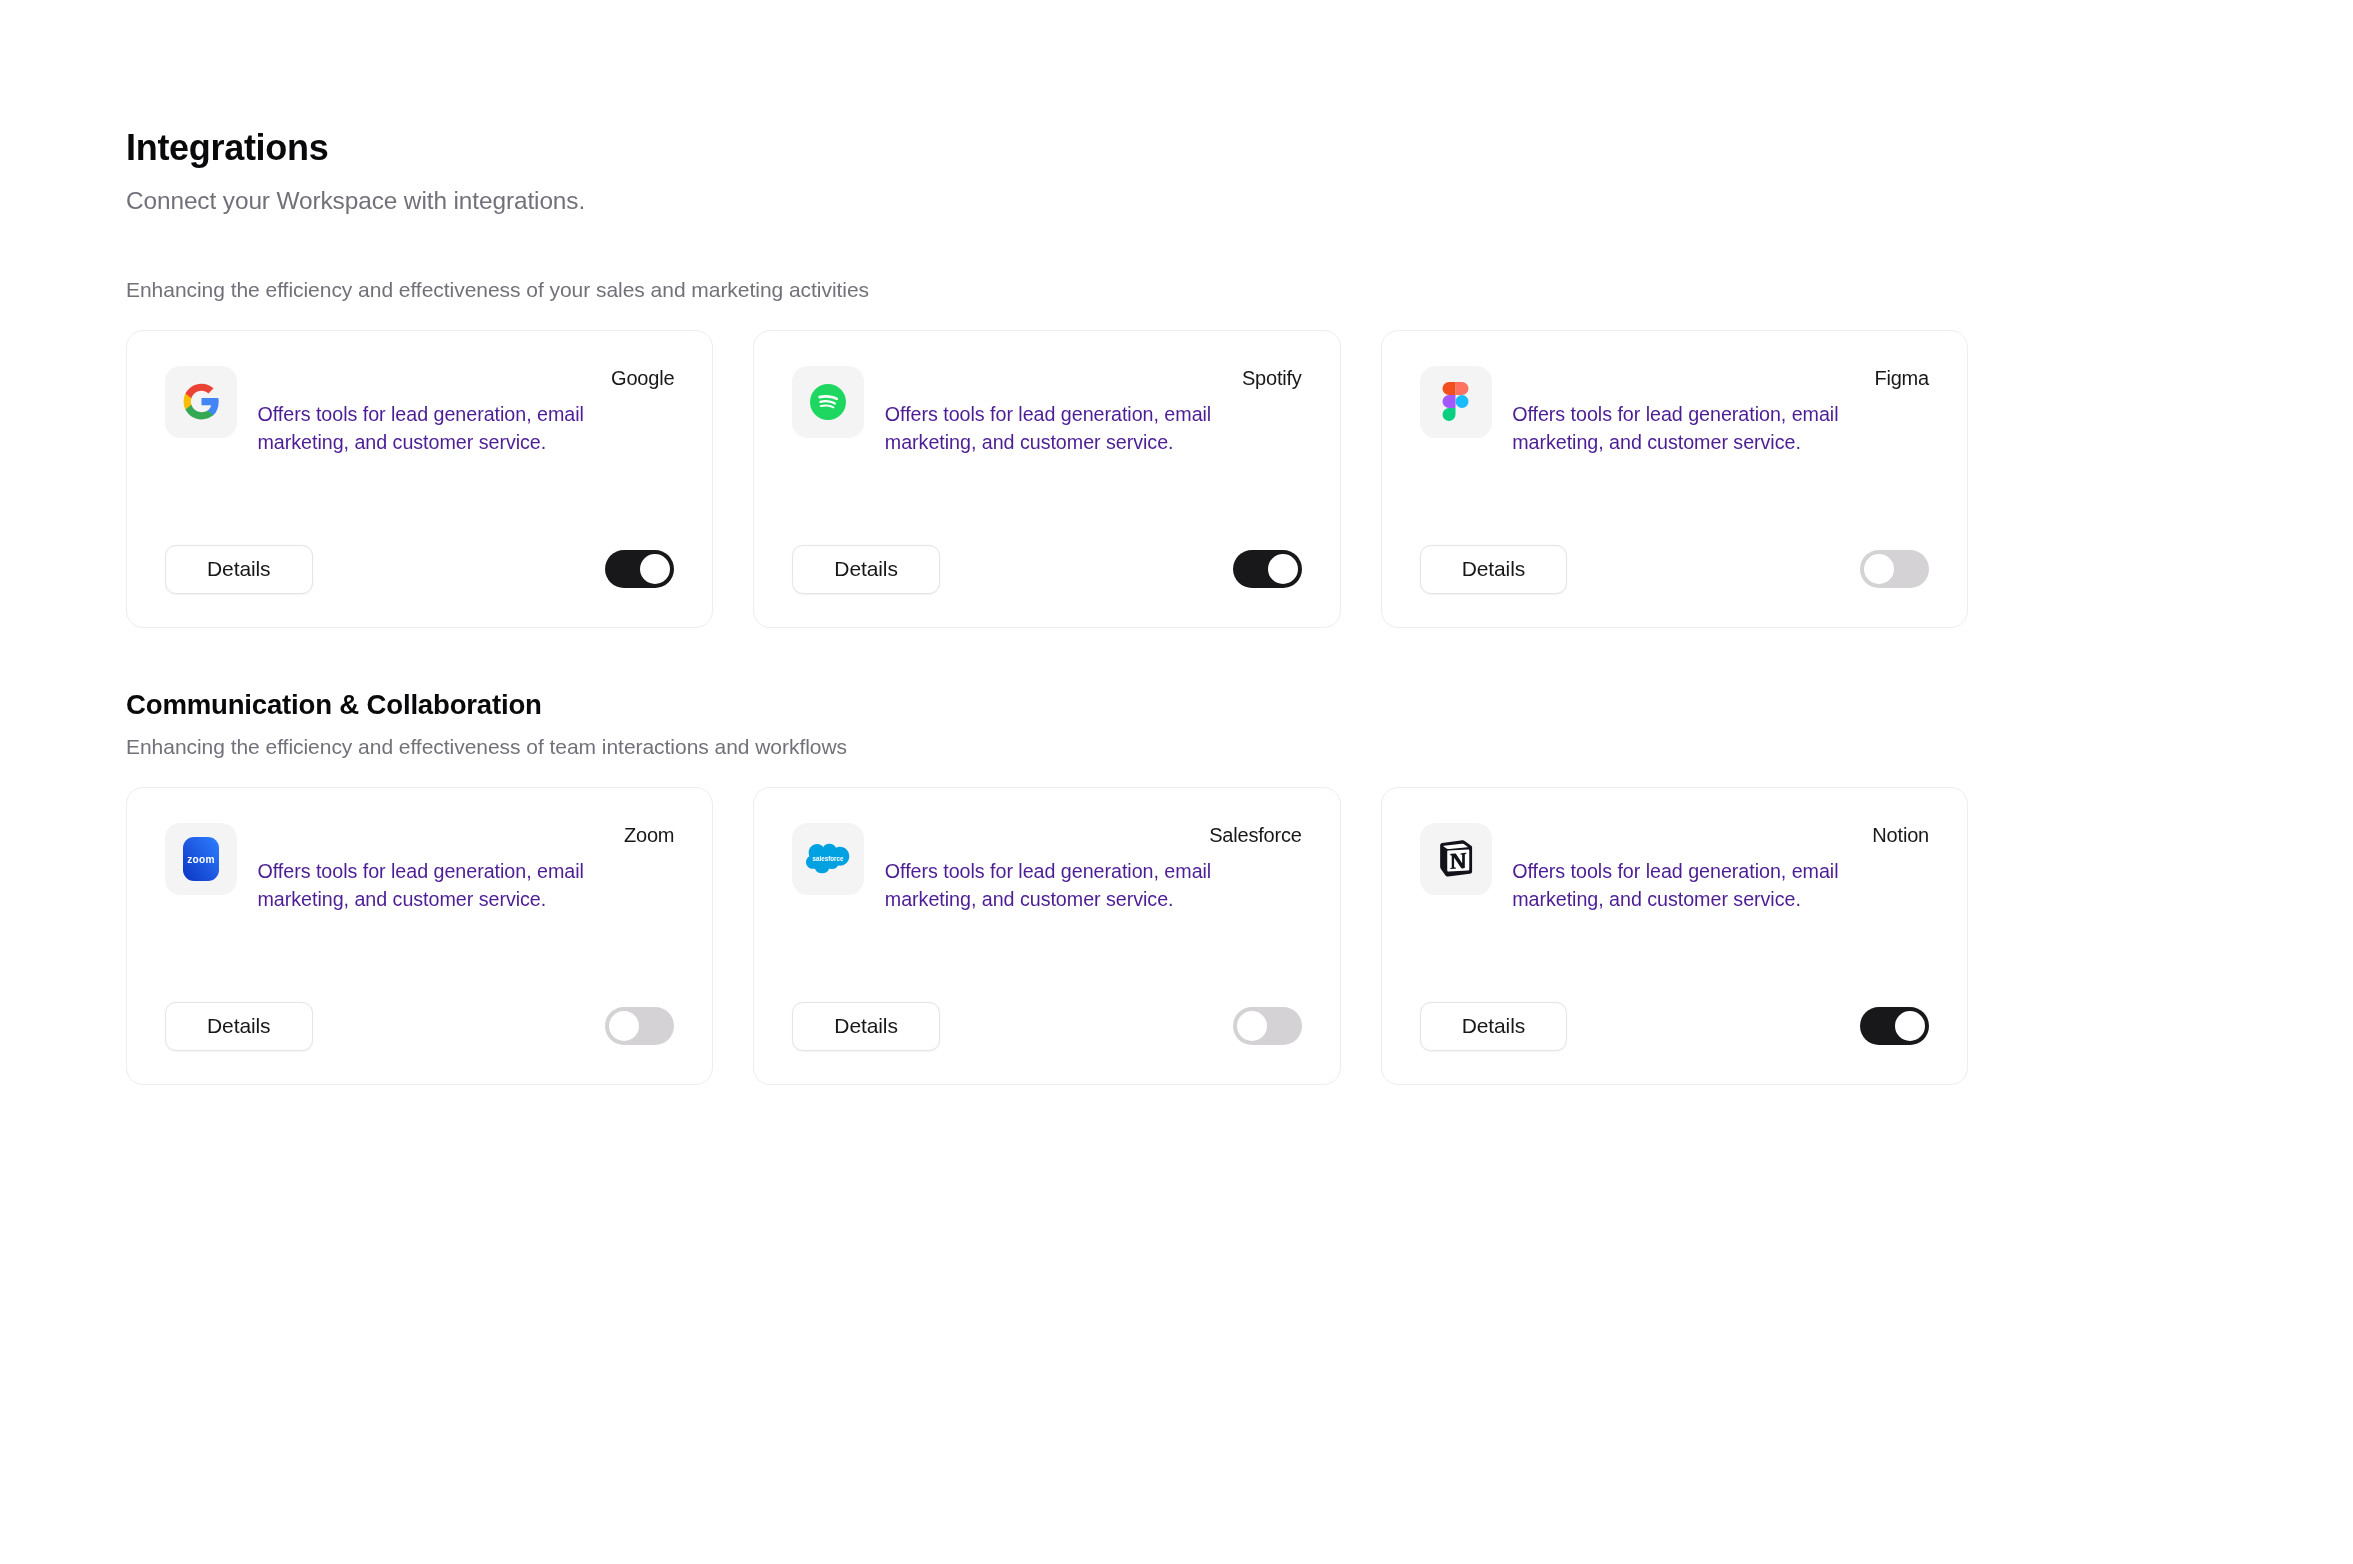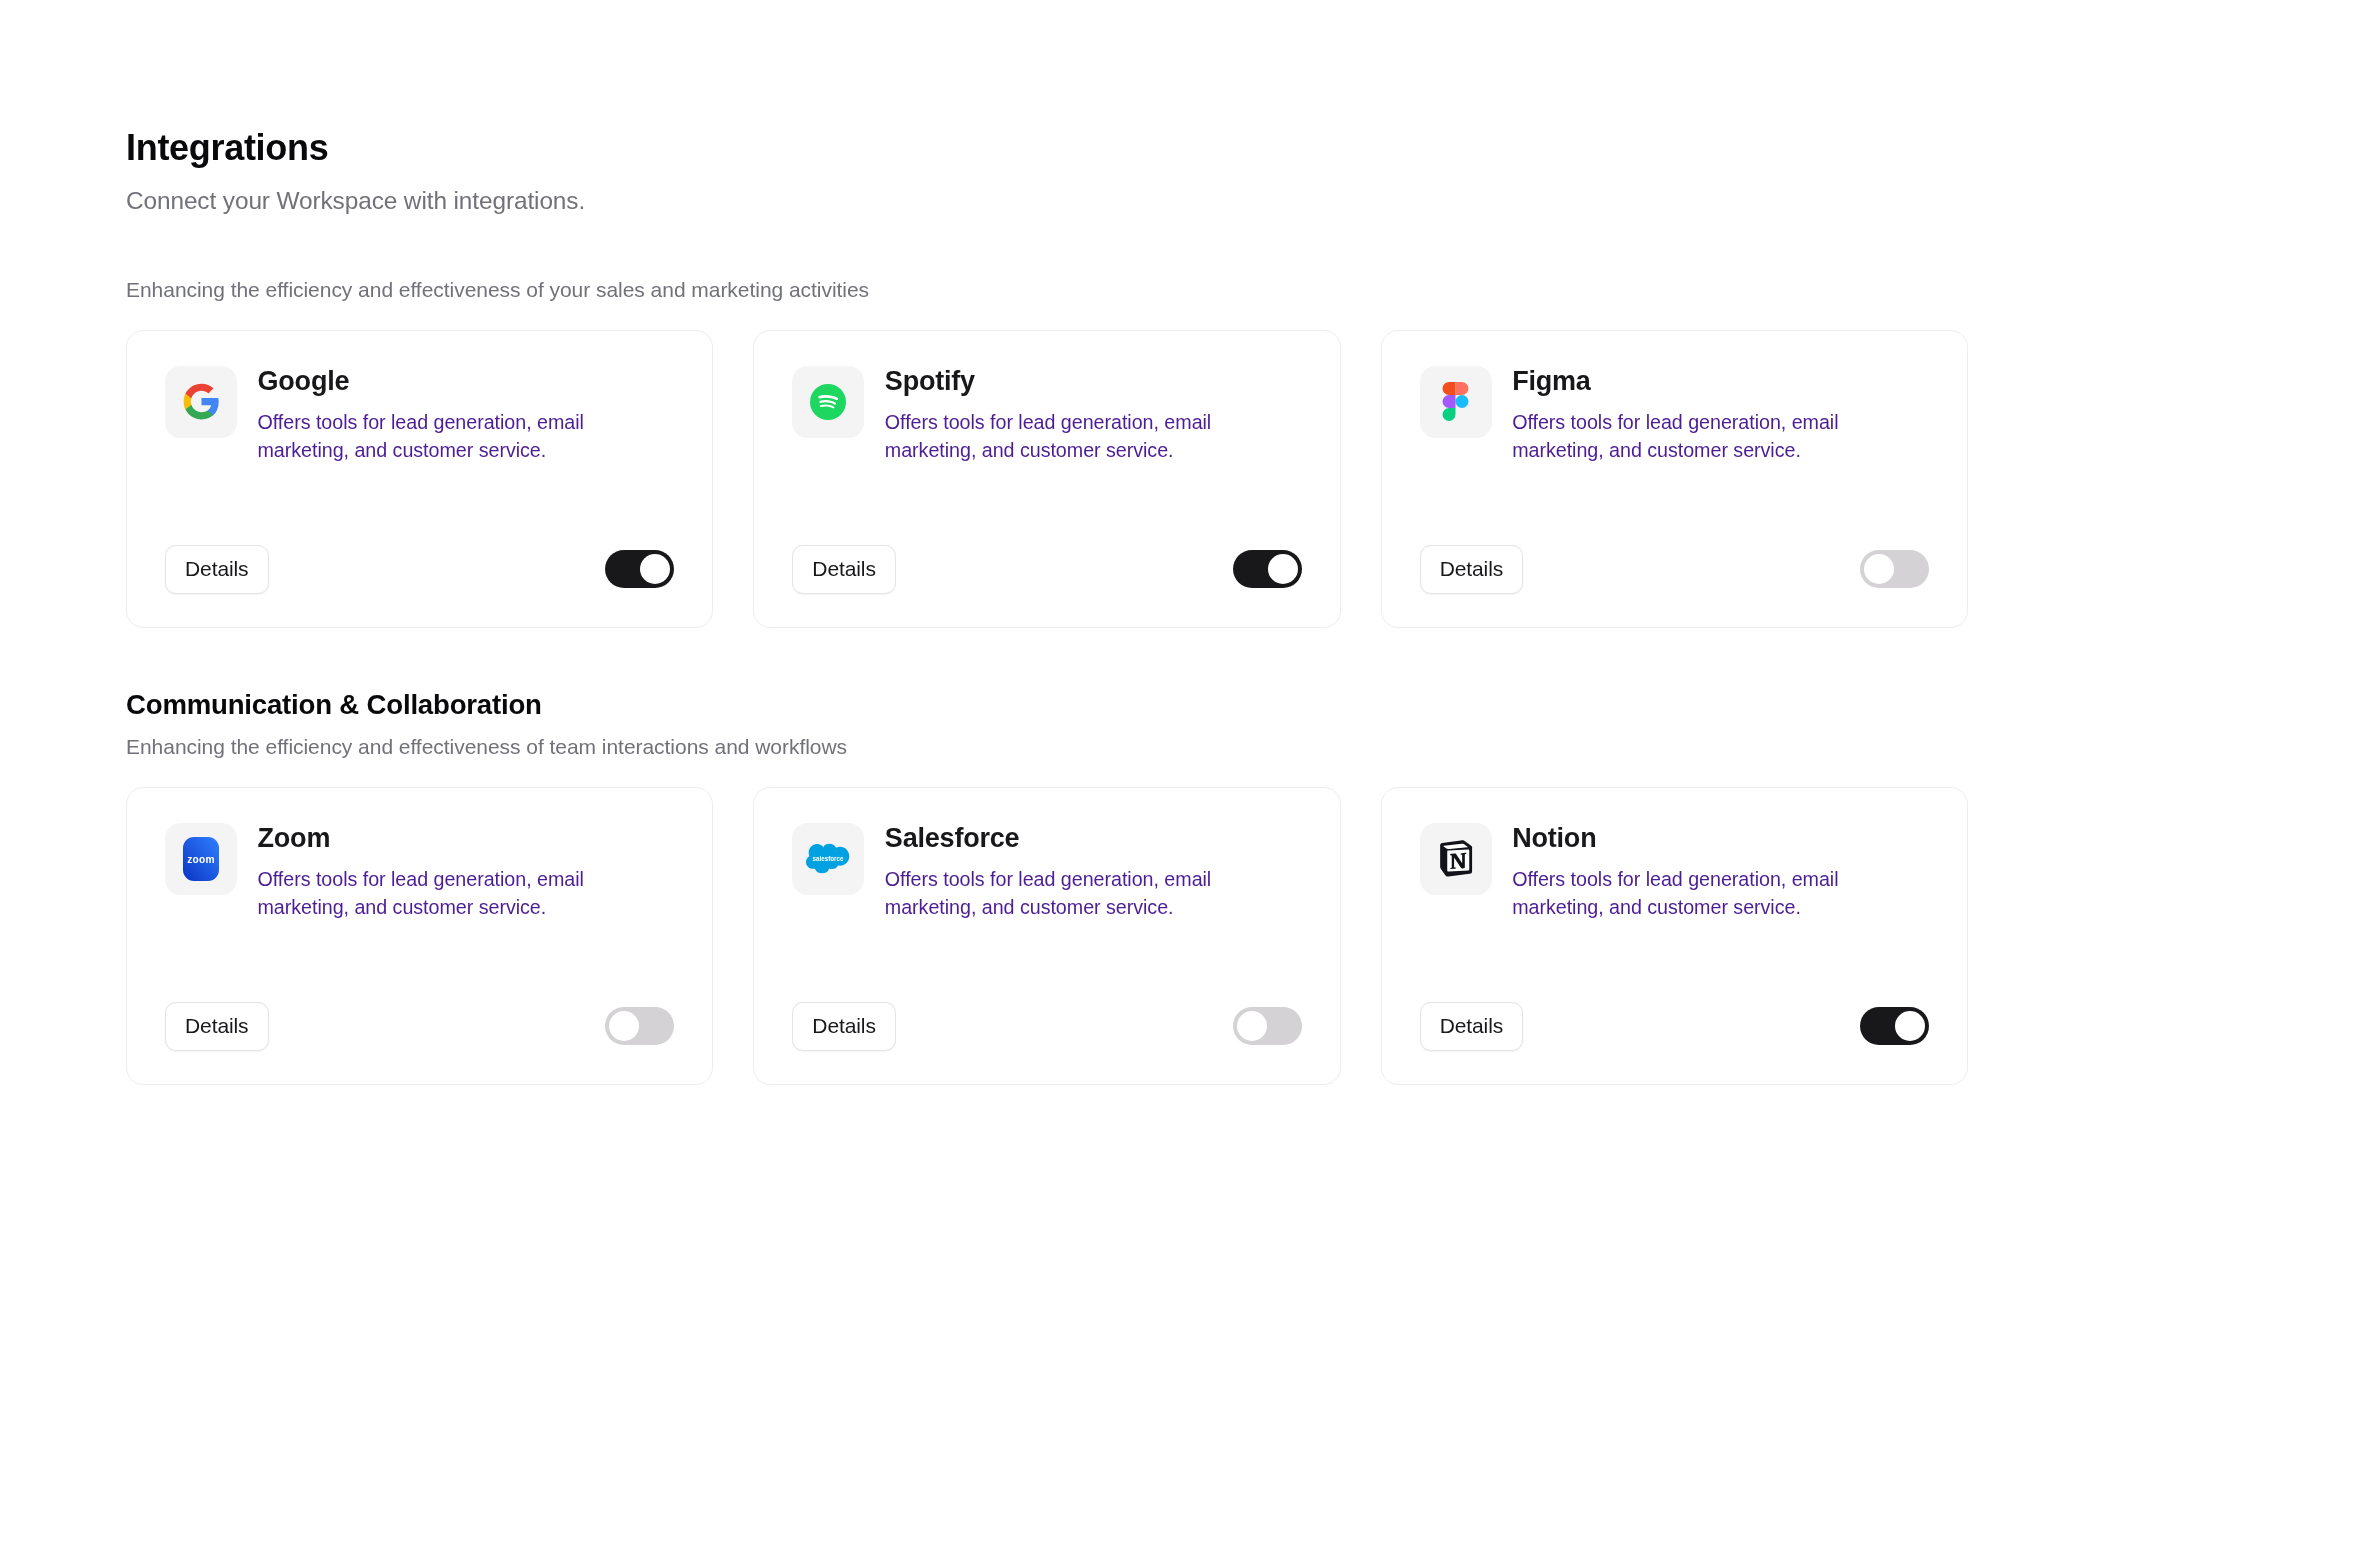--- a/index.html
+++ b/index.html
@@ -110,25 +110,26 @@
     border-radius: 15.7px;
     background: #f4f4f5;
     display: flex;
     align-items: center;
     justify-content: center;
   }
   .icon-tile svg { display: block; }
 
   .card-texts { padding-top: 1.6px; }
   .card-name {
-    font-size: 27px;
-    font-weight: 700;
+    font-size: 20px;
+    font-weight: 400;
     color: #18181b;
     letter-spacing: -0.2px;
     line-height: 1.1;
+    text-align: right;
   }
   .card-desc {
     margin-top: 11.8px;
     font-size: 19.7px;
     font-weight: 400;
     color: #4c1d95;
     line-height: 1.42;
     letter-spacing: -0.04px;
     max-width: 504px;
   }
@@ -137,21 +138,21 @@
     display: flex;
     align-items: center;
     justify-content: space-between;
   }
 
   .details-btn {
     border: 1.6px solid #e6e4e4;
     background: #ffffff;
     border-radius: 11px;
     height: 49px;
-    padding: 0 19px;
+    padding: 0 41px;
     font-family: "Liberation Sans", sans-serif;
     font-size: 21px;
     font-weight: 400;
     color: #18181b;
     letter-spacing: -0.1px;
     cursor: pointer;
     box-shadow: 0 0.8px 1.6px rgba(0,0,0,.05);
   }
 
   .toggle {

